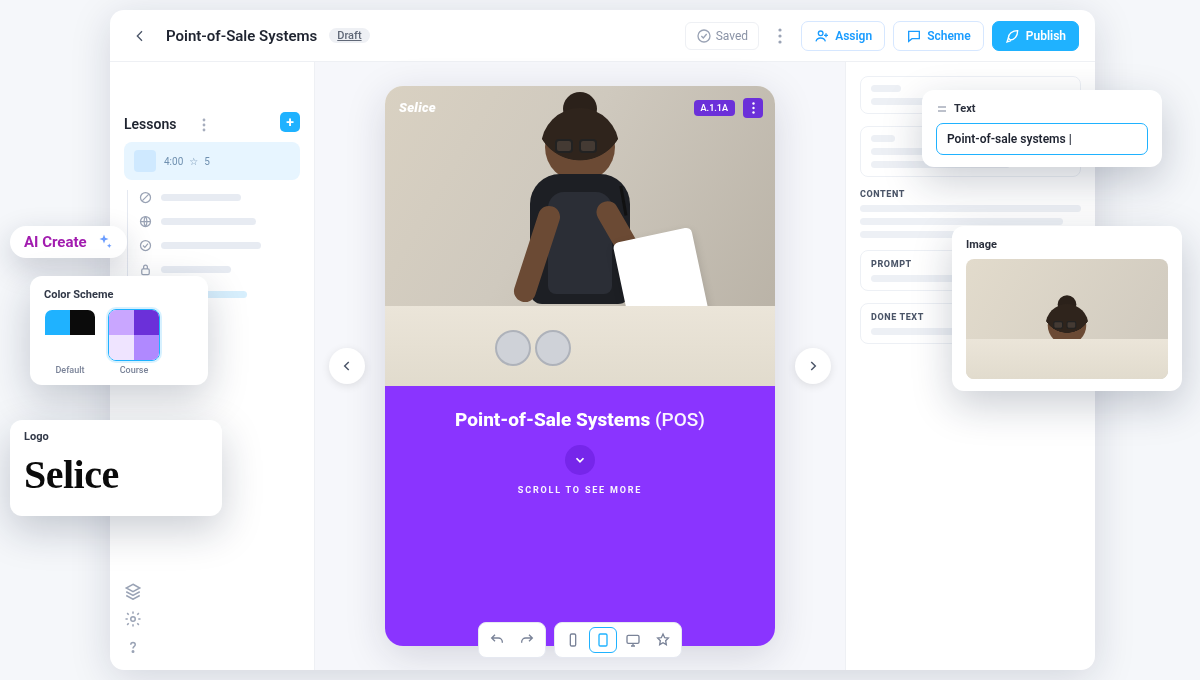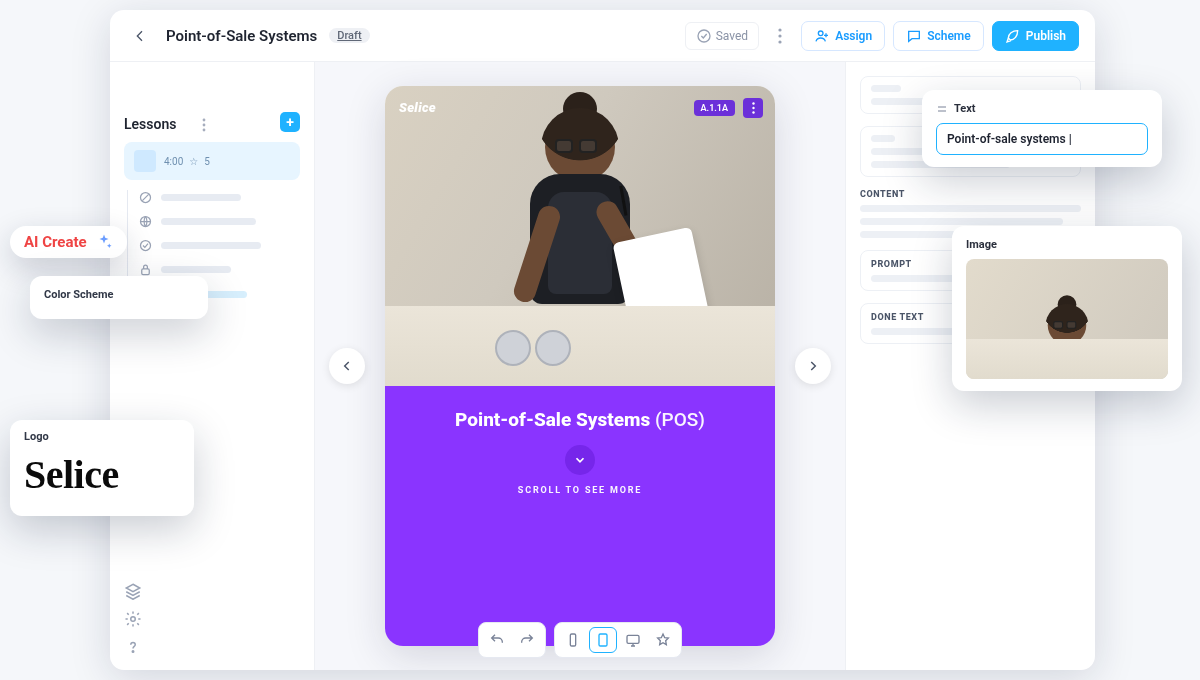--- a/index.html
+++ b/index.html
@@ -87,31 +87,31 @@
   .col-right { width:250px; border-left:1px solid #eef0f4; padding:14px; display:flex; flex-direction:column; gap:12px;}
   .inspector-head { display:flex; align-items:center; gap:8px; font-size:13px; font-weight:700; color:#1f2430;}
   .fmt { margin-left:auto; display:flex; gap:1px; border:1px solid #e6e9f1; border-radius:6px; overflow:hidden;}
   .fmt span { width:24px; height:22px; display:flex; align-items:center; justify-content:center; font-size:11px; font-weight:700; color:#4b5568; cursor:pointer;}
   .sec-label { font-size:9px; letter-spacing:.6px; font-weight:800; color:#4b5568; }
   .skeleton { height:7px; background:#edf0f5; border-radius:4px; }
   .sec { border:1px solid #edf0f5; border-radius:8px; padding:8px 10px; display:flex; flex-direction:column; gap:6px;}
 
   
   .float { position:absolute; background:#fff; border-radius:12px; box-shadow:0 14px 40px rgba(20,30,60,.22); }
-  .ai-pill { left:10px; top:226px; padding:7px 14px; border-radius:999px; display:flex; align-items:center; gap:8px; color:#ef4444; font-weight:700; font-size:15px; box-shadow:0 10px 30px rgba(20,30,60,.2);}
+  .ai-pill { left:10px; top:226px; padding:7px 14px; border-radius:999px; display:flex; align-items:center; gap:8px; color:#a21caf; font-weight:700; font-size:15px; box-shadow:0 10px 30px rgba(20,30,60,.2);}
   .ai-pill svg { color:#6b9dff; }
 
   .color-card { left:30px; top:276px; width:178px; padding:12px 14px 10px 14px; }
   .color-card h4 { font-size:11px; font-weight:700; color:#313847; margin-bottom:8px;}
   .swatches { display:flex; gap:12px; }
   .swatch { display:flex; flex-direction:column; align-items:center; gap:4px; font-size:9px; color:#7a8398; font-weight:500;}
   .sw { width:52px; height:52px; border-radius:8px; display:grid; grid-template-columns:1fr 1fr; grid-template-rows:1fr 1fr; overflow:hidden; border:1.5px solid transparent;}
   .sw.selected { border-color:#1fb2ff; box-shadow:0 0 0 2px rgba(31,178,255,.18);}
   .c { }
-  .logo-card { left:10px; top:420px; width:184px; padding:10px 22px 18px 14px; }
+  .logo-card { left:10px; top:420px; width:212px; padding:10px 22px 18px 14px; }
   .logo-card h4 { font-size:11px; font-weight:700; color:#313847; margin-bottom:8px;}
   .logo-text { font-family: "Georgia","Times New Roman",serif; font-weight:900; font-size:40px; letter-spacing:-.5px; color:#0b0b0b;}
 
   .text-card { right:38px; top:90px; width:240px; padding:12px 14px; }
   .text-card .lbl { font-size:11px; font-weight:700; color:#2a2f3c; margin-bottom:8px; display:flex; align-items:center; gap:6px;}
   .text-input { border:1.5px solid #1fb2ff; border-radius:7px; padding:8px 10px; font-size:12px; font-weight:600; color:#1e2330; }
 
   .image-card { right:18px; top:226px; width:230px; padding:12px 14px; }
   .image-card .lbl { font-size:11px; font-weight:700; color:#2a2f3c; margin-bottom:8px;}
   .thumb { width:100%; height:120px; border-radius:8px; overflow:hidden; position:relative; background:linear-gradient(120deg,#e2dbcc,#cfc9be); }
@@ -376,20 +376,40 @@
 
 <div class="float ai-pill">
   <span>AI Create</span>
   <svg width="18" height="18" viewBox="0 0 24 24" fill="currentColor">
       <path d="M12 2l1.6 4.4L18 8l-4.4 1.6L12 14l-1.6-4.4L6 8l4.4-1.6L12 2zM19 14l.9 2.1L22 17l-2.1.9L19 20l-.9-2.1L16 17l2.1-.9L19 14z"></path>
     </svg>
 </div>
 
 <div class="float color-card">
   <h4>Color Scheme</h4>
+  <div class="swatches" id="swatches">
+      <div class="swatch">
+        <div class="sw">
+          <div class="c" style="background: rgb(31, 178, 255);"></div>
+          <div class="c" style="background: rgb(11, 11, 11);"></div>
+          <div class="c" style="background: rgb(255, 255, 255);"></div>
+          <div class="c" style="background: rgb(255, 255, 255);"></div>
+        </div>
+        <span>Default</span>
+      </div>
+      <div class="swatch">
+        <div class="sw selected">
+          <div class="c" style="background: rgb(201, 166, 255);"></div>
+          <div class="c" style="background: rgb(107, 48, 217);"></div>
+          <div class="c" style="background: rgb(239, 228, 255);"></div>
+          <div class="c" style="background: rgb(176, 137, 255);"></div>
+        </div>
+        <span>Course</span>
+      </div>
+    </div>
 </div>
 
 <div class="float logo-card">
   <h4>Logo</h4>
   <div class="logo-text">Selice</div>
 </div>
 
 <div class="float text-card">
   <div class="lbl">
     <svg width="12" height="12" viewBox="0 0 24 24" fill="none" stroke="#7a8398" stroke-width="2">

